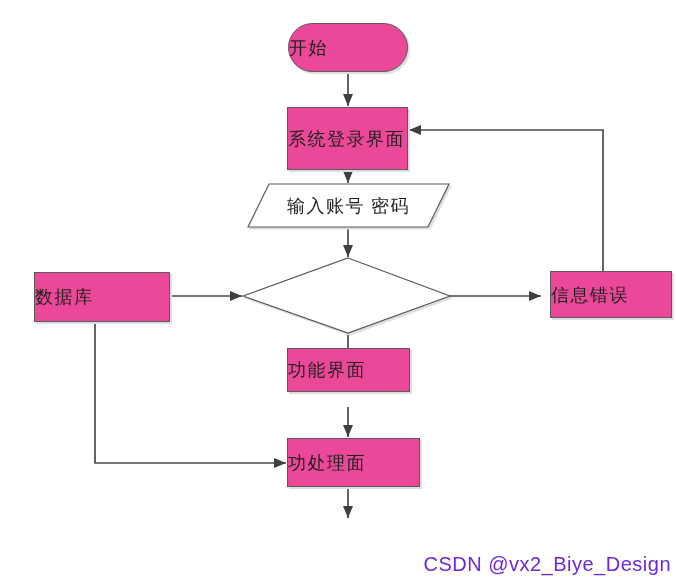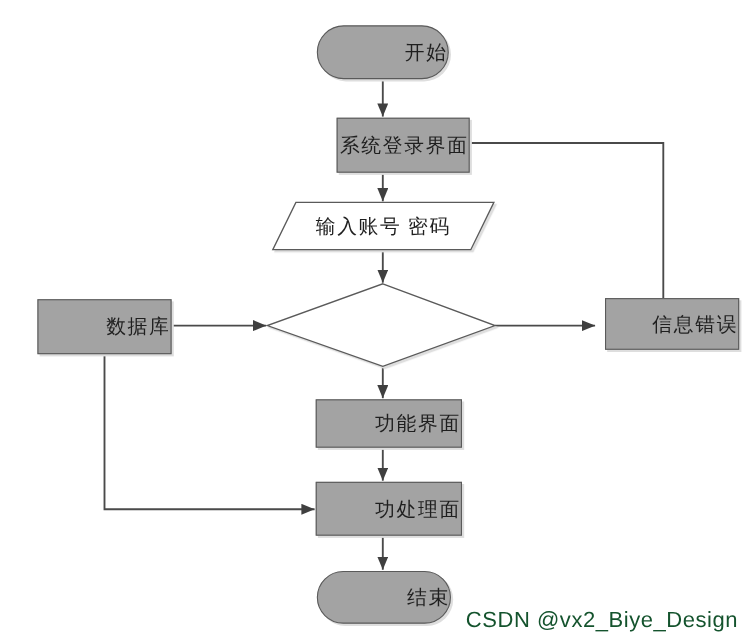--- a/index.html
+++ b/index.html
@@ -4,35 +4,35 @@
 <style>
   html,body{margin:0;padding:0;background:#ffffff;}
   .canvas{
     position:relative;width:676px;height:583px;background:#ffffff;
     font-family:"Liberation Serif","DejaVu Serif",serif;overflow:hidden;
   }
   svg.layer{position:absolute;left:0;top:0;width:676px;height:583px;}
   .shape-stroke{fill:#ffffff;stroke:#5a5a5a;stroke-width:1.2;}
   .conn{stroke:#4a4a4a;stroke-width:1.7;fill:none;}
   .node{
-    position:absolute;display:flex;align-items:center;justify-content:flex-end;
-    box-sizing:border-box;background:#a3a3a3;border:1px solid #5a5a5a;
+    position:absolute;display:flex;align-items:center;justify-content:flex-start;
+    box-sizing:border-box;background:#ec4899;border:1px solid #5a5a5a;
     box-shadow:2px 2px 0 #dedede;
     font-size:18px;color:#1f1f1f;letter-spacing:1.5px;white-space:nowrap;
   }
   .terminator{border-radius:25px;}
   .free-label{
     position:absolute;display:flex;flex-direction:row;align-items:center;justify-content:center;
     font-size:18px;color:#1f1f1f;letter-spacing:1.5px;text-align:center;
     line-height:22px;white-space:nowrap;pointer-events:none;
   }
   .watermark{
     position:absolute;right:5px;bottom:7px;
     font-family:"Liberation Sans","DejaVu Sans",sans-serif;
-    font-size:20px;color:#14532d;letter-spacing:0.5px;text-align:center;
+    font-size:20px;color:#6d28d9;letter-spacing:0.5px;text-align:center;
   }
 </style>
 </head>
 <body>
 
 <div class="canvas">
 
   <svg class="layer" viewBox="0 0 676 583" xmlns="http://www.w3.org/2000/svg">
     <defs>
       <marker id="arrow" viewBox="0 0 12 10" refX="12" refY="5" markerWidth="12" markerHeight="10" markerUnits="userSpaceOnUse" orient="auto">
@@ -53,44 +53,41 @@
 
     <polygon class="shape-stroke" points="269,184 449,184 428,227 248,227" style="filter:drop-shadow(2px 2px 0 #dedede);"></polygon>
 
     <polygon class="shape-stroke" points="348,258 450,296 348,333 243,296" style="filter:drop-shadow(2px 2px 0 #dedede);"></polygon>
   </svg>
 
   <div class="node terminator" style="left:288px;top:23px;width:120px;height:49px;">
     <span>开始</span>
   </div>
 
-  <div class="node" style="left:287px;top:107px;width:121px;height:50px;margin-left:19px;">
+  <div class="node" style="left:287px;top:107px;width:121px;height:63px;">
     <span>系统登录界面</span>
   </div>
 
   <div class="free-label" style="left:258px;top:184px;width:181px;height:43px;">
     <span>输入账号 密码</span>
   </div>
 
 
-  <div class="node" style="left:34px;top:272px;width:122px;height:50px;">
+  <div class="node" style="left:34px;top:272px;width:136px;height:50px;">
     <span>数据库</span>
   </div>
 
   <div class="node" style="left:550px;top:271px;width:122px;height:47px;">
     <span>信息错误</span>
   </div>
 
-  <div class="node" style="left:287px;top:363px;width:133px;height:44px;padding-left:24px;">
+  <div class="node" style="left:287px;top:348px;width:123px;height:44px;">
     <span>功能界面</span>
   </div>
 
   <div class="node" style="left:287px;top:438px;width:133px;height:49px;">
     <span>功处理面</span>
   </div>
 
-  <div class="node terminator" style="left:288px;top:519px;width:122px;height:48px;">
-    <span>结束</span>
-  </div>
 
   <div class="watermark">CSDN @vx2_Biye_Design</div>
 
 </div>
 
 </body></html>

